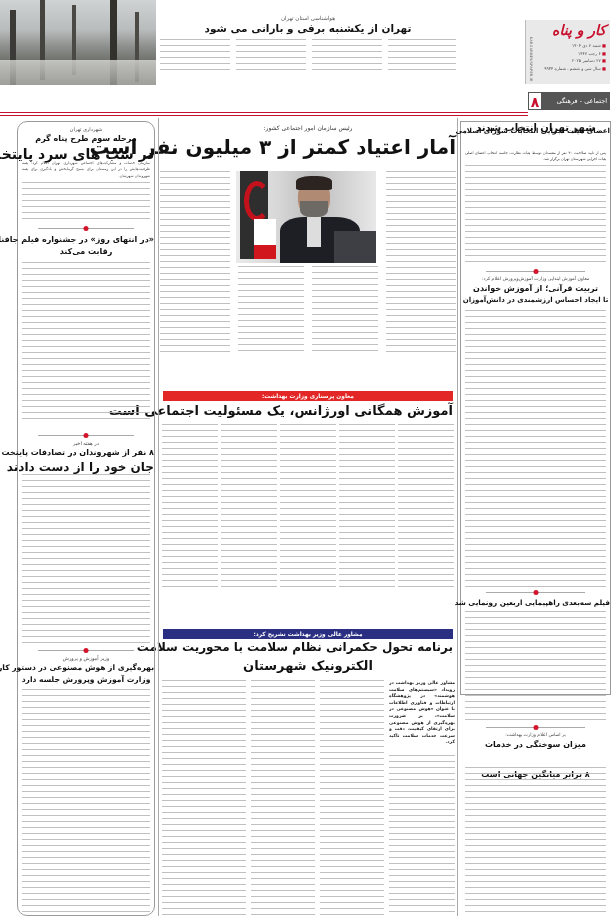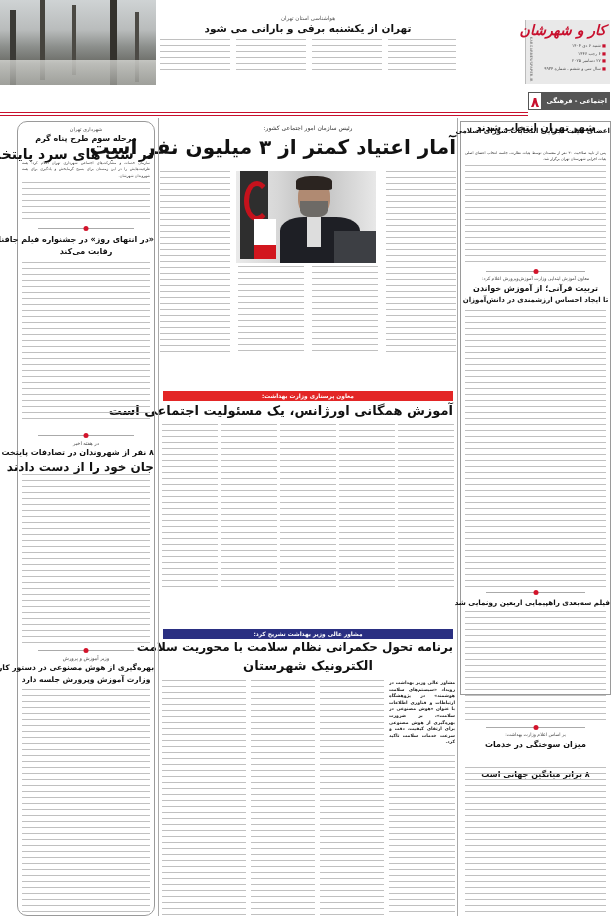--- a/index.html
+++ b/index.html
@@ -32,32 +32,32 @@
   <div class="kicker" style="position:absolute;top:0;width:100%;font-size:5.5px;color:#555">هواشناسی استان تهران</div>
   <div class="hl" style="position:absolute;top:7px;width:100%;font-size:10.5px">تهران از یکشنبه برفی و بارانی می شود</div>
   <div class="col lines" style="left:0;top:24px;width:70px;height:36px"></div>
   <div class="col lines" style="left:76px;top:24px;width:70px;height:36px"></div>
   <div class="col lines" style="left:152px;top:24px;width:70px;height:36px"></div>
   <div class="col lines" style="left:228px;top:24px;width:68px;height:36px"></div>
 </div>
 
 <div class="abs" style="left:525px;top:20px;width:85px;height:64px;background:#e9e9e9;border-left:1px solid #bbb">
   <div style="position:absolute;left:1px;top:2px;width:6px;height:60px;writing-mode:vertical-rl;font-size:3.4px;color:#666;letter-spacing:.3px;overflow:hidden">KARGARNEWSPAPER.IR</div>
-  <div style="position:absolute;right:4px;top:2px;font-size:14px;font-weight:bold;font-style:italic;color:#c8102e;font-family:'DejaVu Serif',serif;white-space:nowrap">کار و شهرشان</div>
+  <div style="position:absolute;right:4px;top:2px;font-size:14px;font-weight:bold;font-style:italic;color:#c8102e;font-family:'DejaVu Serif',serif;white-space:nowrap">کار و پناه</div>
   <div style="position:absolute;right:4px;top:22px;width:70px;">
     <div style="font-size:4.2px;line-height:7.5px;color:#444;white-space:nowrap"><span style="color:#c8102e">■ </span><span>شنبه ۶ دی ۱۴۰۴</span></div>
     <div style="font-size:4.2px;line-height:7.5px;color:#444;white-space:nowrap"><span style="color:#c8102e">■ </span><span>۶ رجب ۱۴۴۷</span></div>
     <div style="font-size:4.2px;line-height:7.5px;color:#444;white-space:nowrap"><span style="color:#c8102e">■ </span><span>۲۷ دسامبر ۲۰۲۵</span></div>
     <div style="font-size:4.2px;line-height:7.5px;color:#444;white-space:nowrap"><span style="color:#c8102e">■ </span><span>سال سی و ششم ـ شماره ۹۹۳۴</span></div>
   </div>
 </div>
 
 <div class="abs" style="left:528px;top:92px;width:82px;height:18px;background:#555;">
   <div style="position:absolute;left:0;top:0;width:14px;height:18px;background:#fff;color:#c8102e;font-weight:bold;font-size:14px;line-height:18px;text-align:center;border:1px solid #555">۸</div>
-  <div style="position:absolute;right:3px;top:0;line-height:18px;font-size:6.5px;color:#fff;font-weight:bold;white-space:nowrap">اجتماعی - فرهنگی</div>
+  <div style="position:absolute;right:3px;top:0;line-height:18px;font-size:6.5px;color:#fff;font-weight:normal;white-space:nowrap">اجتماعی - فرهنگی</div>
 </div>
 
 <div class="abs redsep" style="left:0;top:112px;width:528px;height:1px"></div>
 <div class="abs" style="left:0;top:115px;width:528px;height:1px;background:#c8102e"></div>
 
 <div class="abs" style="left:160px;top:118px;width:296px;height:240px;">
   <div class="kicker" style="position:absolute;top:6px;width:100%;font-size:6px;color:#333">رئیس سازمان امور اجتماعی کشور:</div>
   <div class="hl" style="position:absolute;top:17px;width:100%;font-size:20px;font-weight:bold">آمار اعتیاد کمتر از ۳ میلیون نفر است</div>
 
   <div class="photo" style="position:absolute;left:76px;top:53px;width:140px;height:92px;background:linear-gradient(90deg,#eaeaea 0%,#d7d7d7 30%,#bdbdbd 55%,#e8e8e8 100%);overflow:hidden">

